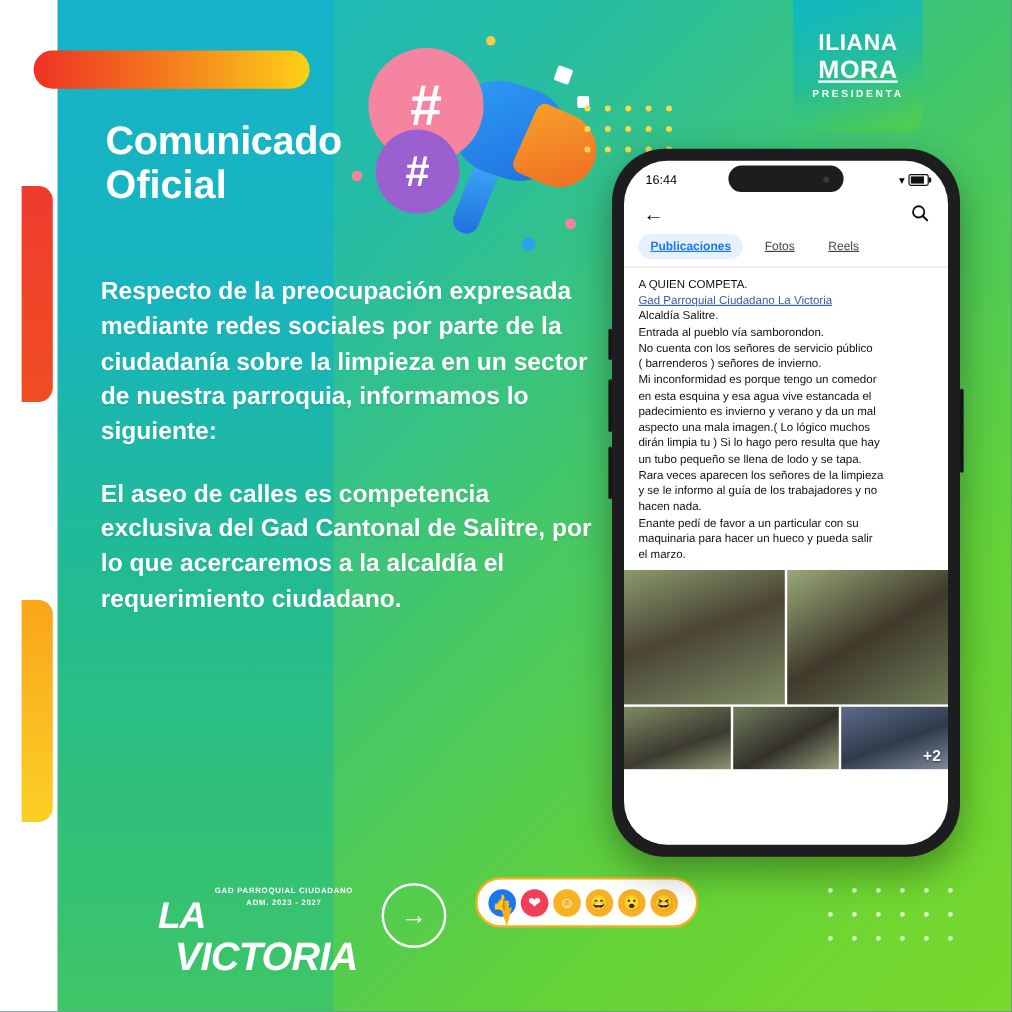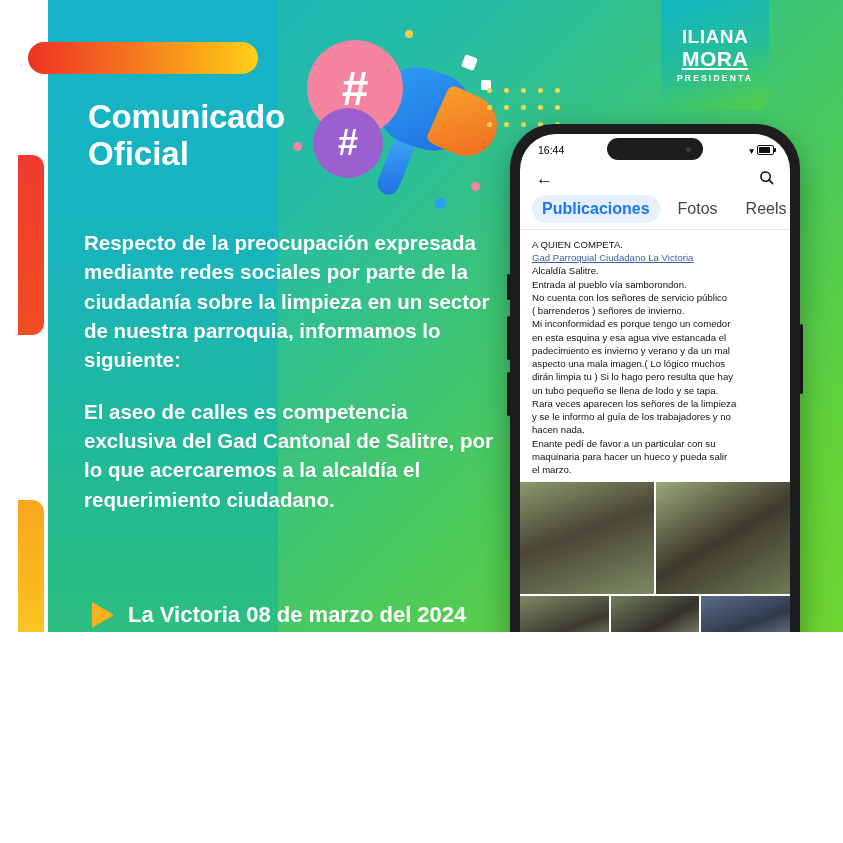--- a/index.html
+++ b/index.html
@@ -1,21 +1,21 @@
 <!DOCTYPE html>
 <html><head>
 <meta charset="utf-8">
 <style>
   html,body{margin:0;padding:0;}
   body{
     width:843px;height:843px;overflow:hidden;
     font-family:"Liberation Sans", sans-serif;
     background:#ffffff;
   }
-  .canvas{position:relative;width:843px;height:632px;background:#0c4a6e;overflow:hidden;}
+  .canvas{position:relative;width:843px;height:843px;background:#0c4a6e;overflow:hidden;}
 
   
   .bg-panel{
     position:absolute;left:48px;top:0;width:795px;height:843px;
     background:linear-gradient(135deg,#14b5c6 0%,#27bda2 28%,#49c95f 55%,#63d238 75%,#7ad92b 100%);
   }
   .bg-panel-left-fade{
     position:absolute;left:48px;top:0;width:230px;height:843px;
     background:linear-gradient(180deg,#15b3c9 0%,#18b5bd 30%,#23bb8f 60%,#3ec566 100%);
   }
@@ -75,21 +75,21 @@
     border-top:13px solid transparent;border-bottom:13px solid transparent;
   }
   .date-text{color:#fff;font-size:22px;font-weight:bold;}
 
   
   .lv-logo{
     position:absolute;left:128px;top:718px;width:170px;height:88px;color:#fff;text-align:center;
   }
   .lv-logo .la{font-size:31px;font-weight:bold;font-style:italic;line-height:1;letter-spacing:-1px;margin-top:29px;}
   .lv-logo .sub{font-size:6.5px;font-weight:bold;letter-spacing:.6px;line-height:1.5;}
-  .lv-logo .vic{font-size:33px;font-weight:bold;font-style:italic;letter-spacing:-.6px;line-height:1;margin-top:2px;}
+  .lv-logo .vic{font-size:33px;font-weight:bold;font-style:italic;letter-spacing:-.6px;line-height:1;margin-top:2px;text-align:right;}
   .lv-top{display:flex;align-items:center;justify-content:center;gap:8px;}
 
   
   .arrow-circle{
     position:absolute;left:318px;top:736px;width:50px;height:50px;border-radius:50%;
     border:2.5px solid #fff;display:flex;align-items:center;justify-content:center;
     color:#fff;font-size:22px;
   }
 
   
@@ -165,21 +165,21 @@
   .status-right{display:flex;align-items:center;gap:3px;font-size:9.5px;}
   .batt{width:15px;height:8px;border:1px solid #111;border-radius:2px;position:relative;}
   .batt:after{content:"";position:absolute;right:-3px;top:2px;width:2px;height:4px;background:#111;border-radius:0 1px 1px 0;}
   .batt i{position:absolute;left:1px;top:1px;bottom:1px;width:72%;background:#111;display:block;}
 
   .app-top{display:flex;align-items:center;justify-content:space-between;padding:6px 16px 4px;}
   .back-arrow{font-size:17px;color:#111;}
   .search-ic{font-size:15px;color:#111;}
 
   .tabs{display:flex;gap:8px;padding:2px 12px 6px;border-bottom:1px solid #e6e6e6;}
-  .tab{font-size:16px;padding:5px 10px;border-radius:14px;color:#444;}
+  .tab{font-size:10px;padding:5px 10px;border-radius:14px;color:#444;text-decoration:underline;}
   .tab.active{background:#e7f0fe;color:#1877f2;font-weight:bold;}
 
   .post-text{
     padding:8px 12px 6px;font-size:9.6px;line-height:1.38;color:#111;
     font-family:"Liberation Sans", sans-serif;
   }
   .post-text .blue{color:#3a5fa5;text-decoration:underline;display:block;}
 
   .photo-grid{display:flex;flex-direction:column;gap:2px;padding:0 0 0 0;}
   .pg-row{display:flex;gap:2px;}
@@ -255,24 +255,20 @@
   <div class="headline">
     <div class="h1">Comunicado</div>
     <div class="h2">Oficial</div>
   </div>
 
   <div class="body-text">
     <p>Respecto de la preocupación expresada mediante redes sociales por parte de la ciudadanía sobre la limpieza en un sector de nuestra parroquia, informamos lo siguiente:</p>
     <p>El aseo de calles es competencia exclusiva del Gad Cantonal de Salitre, por lo que acercaremos a la alcaldía el requerimiento ciudadano.</p>
   </div>
 
-  <div class="date-row">
-    <span class="play-tri"></span>
-    <span class="date-text">La Victoria 08 de marzo del 2024</span>
-  </div>
 
   <div class="lv-logo">
     <div class="lv-top">
       <span class="la">LA</span>
       <span>
         <span class="sub" style="display:block;">GAD PARROQUIAL CIUDADANO</span>
         <span class="sub" style="display:block;">ADM. 2023 - 2027</span>
       </span>
     </div>
     <div class="vic">VICTORIA</div>

